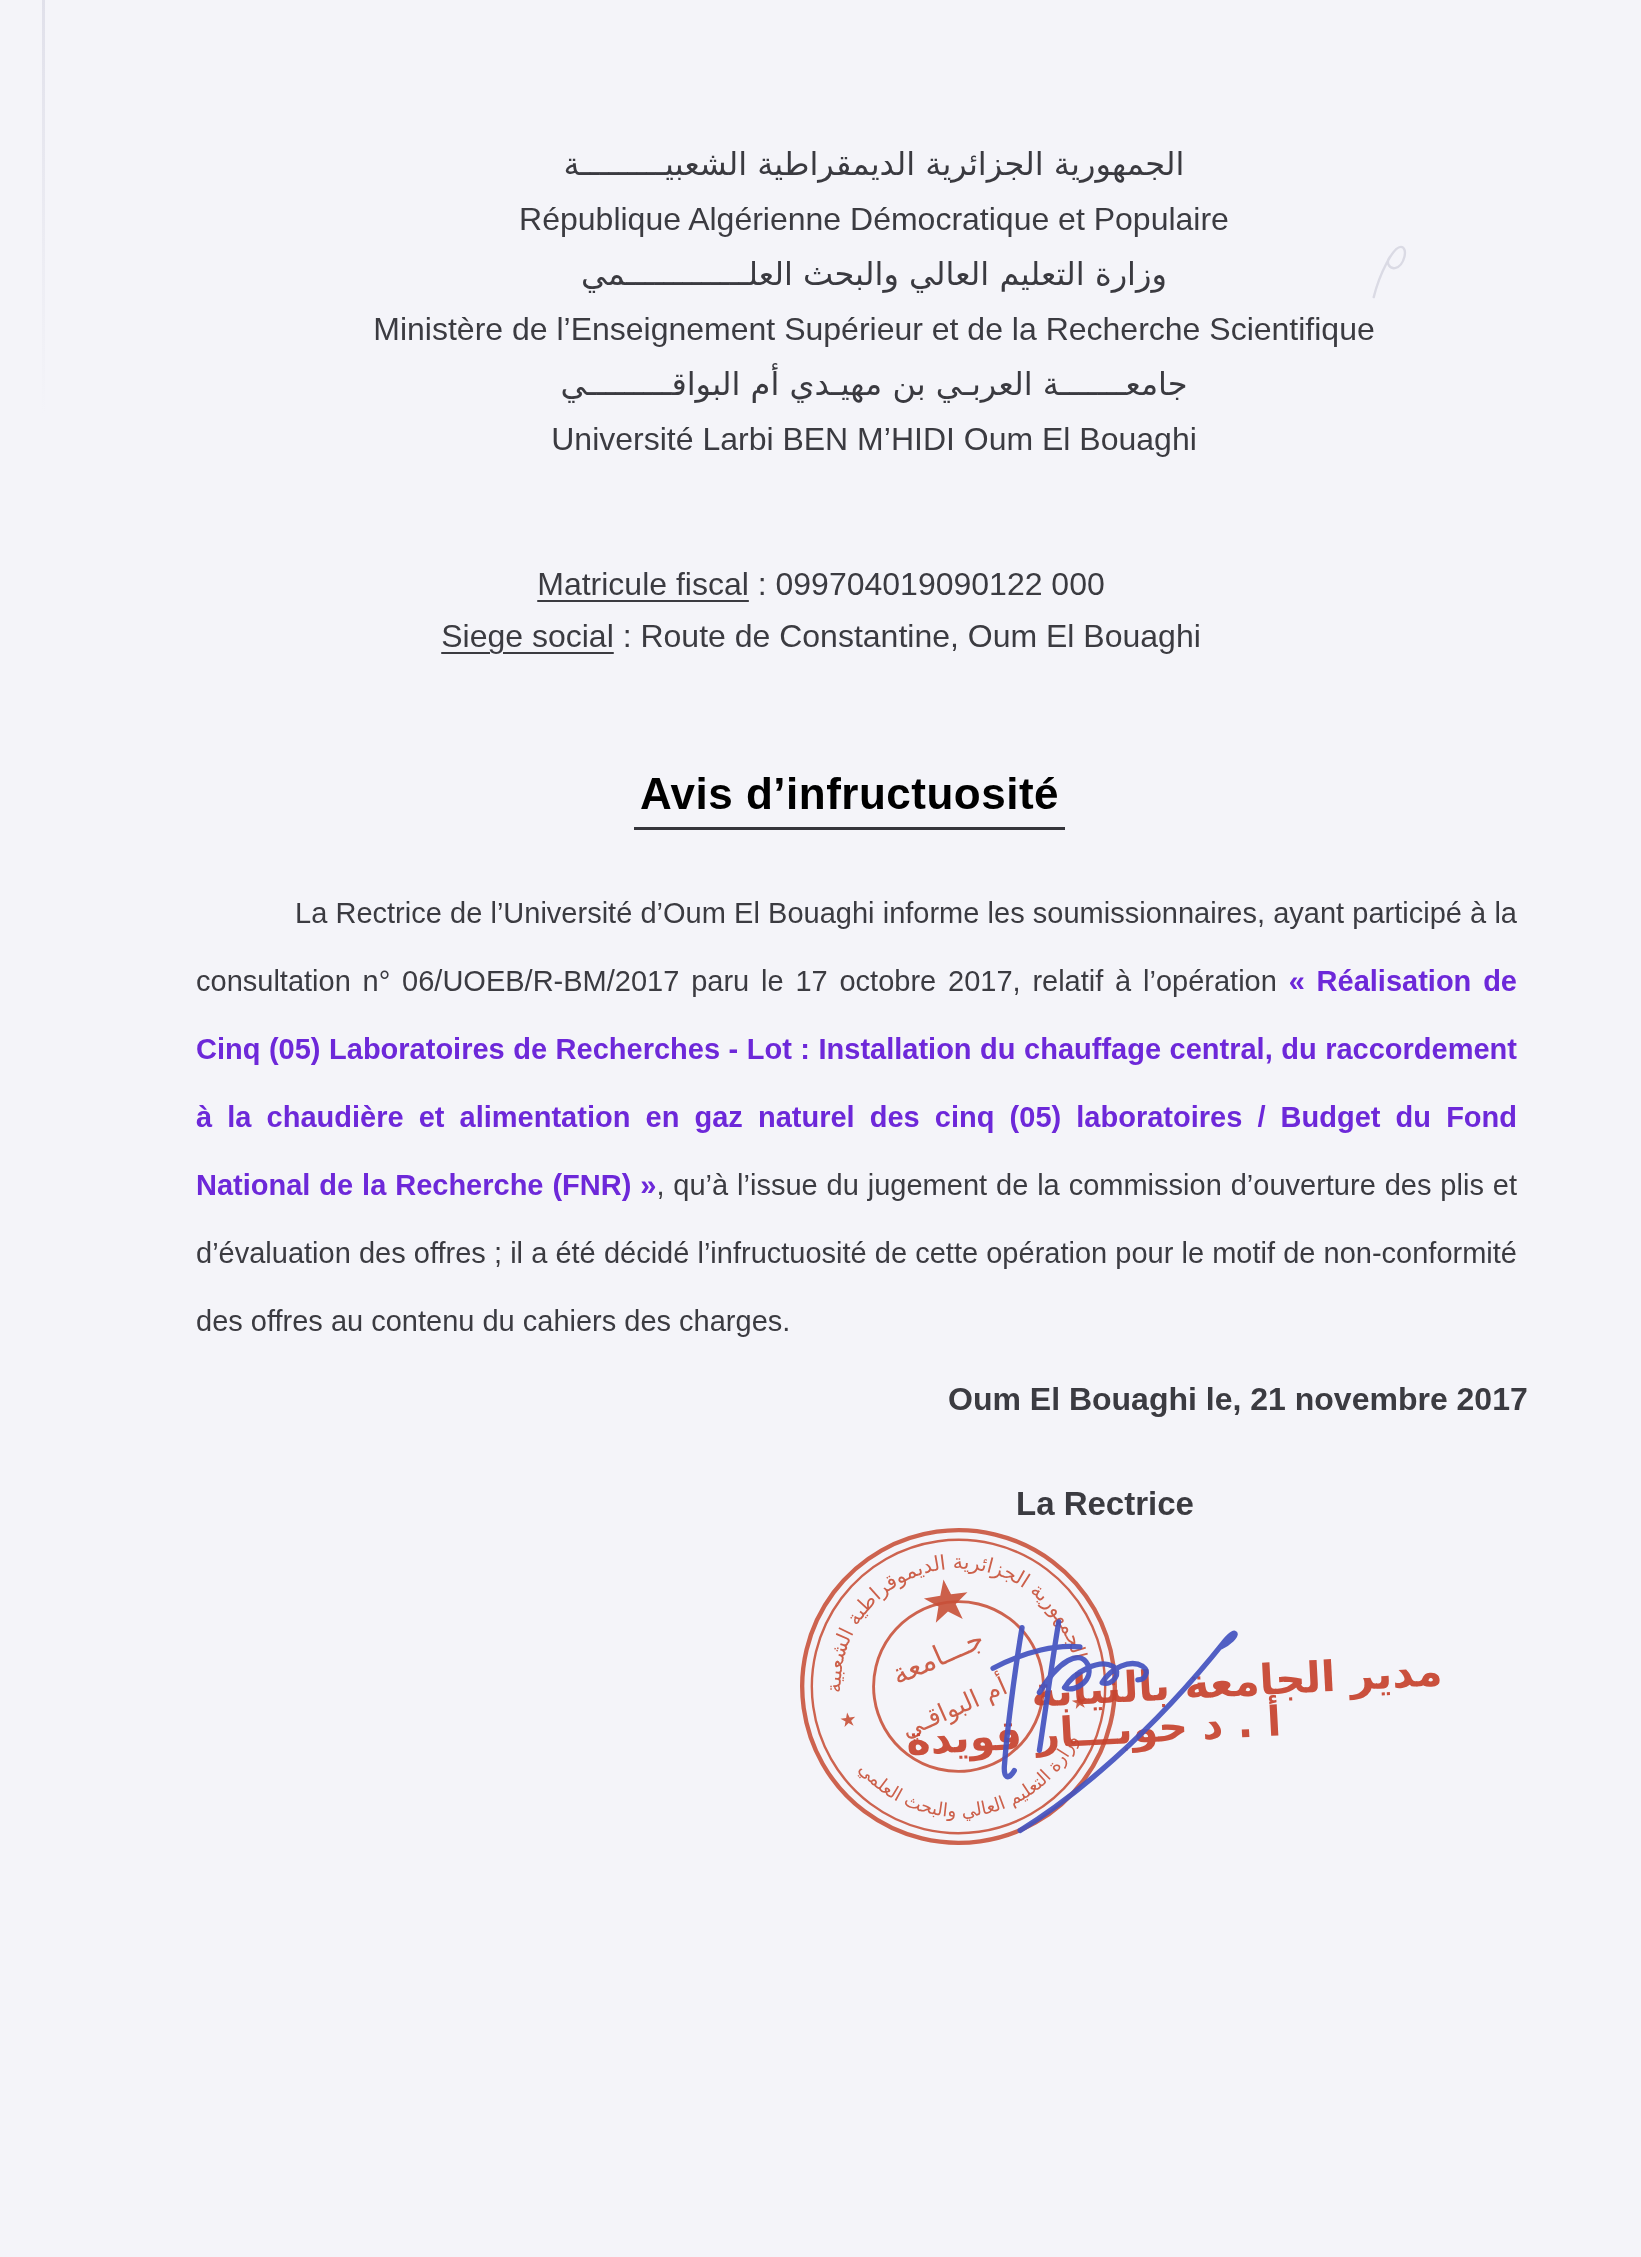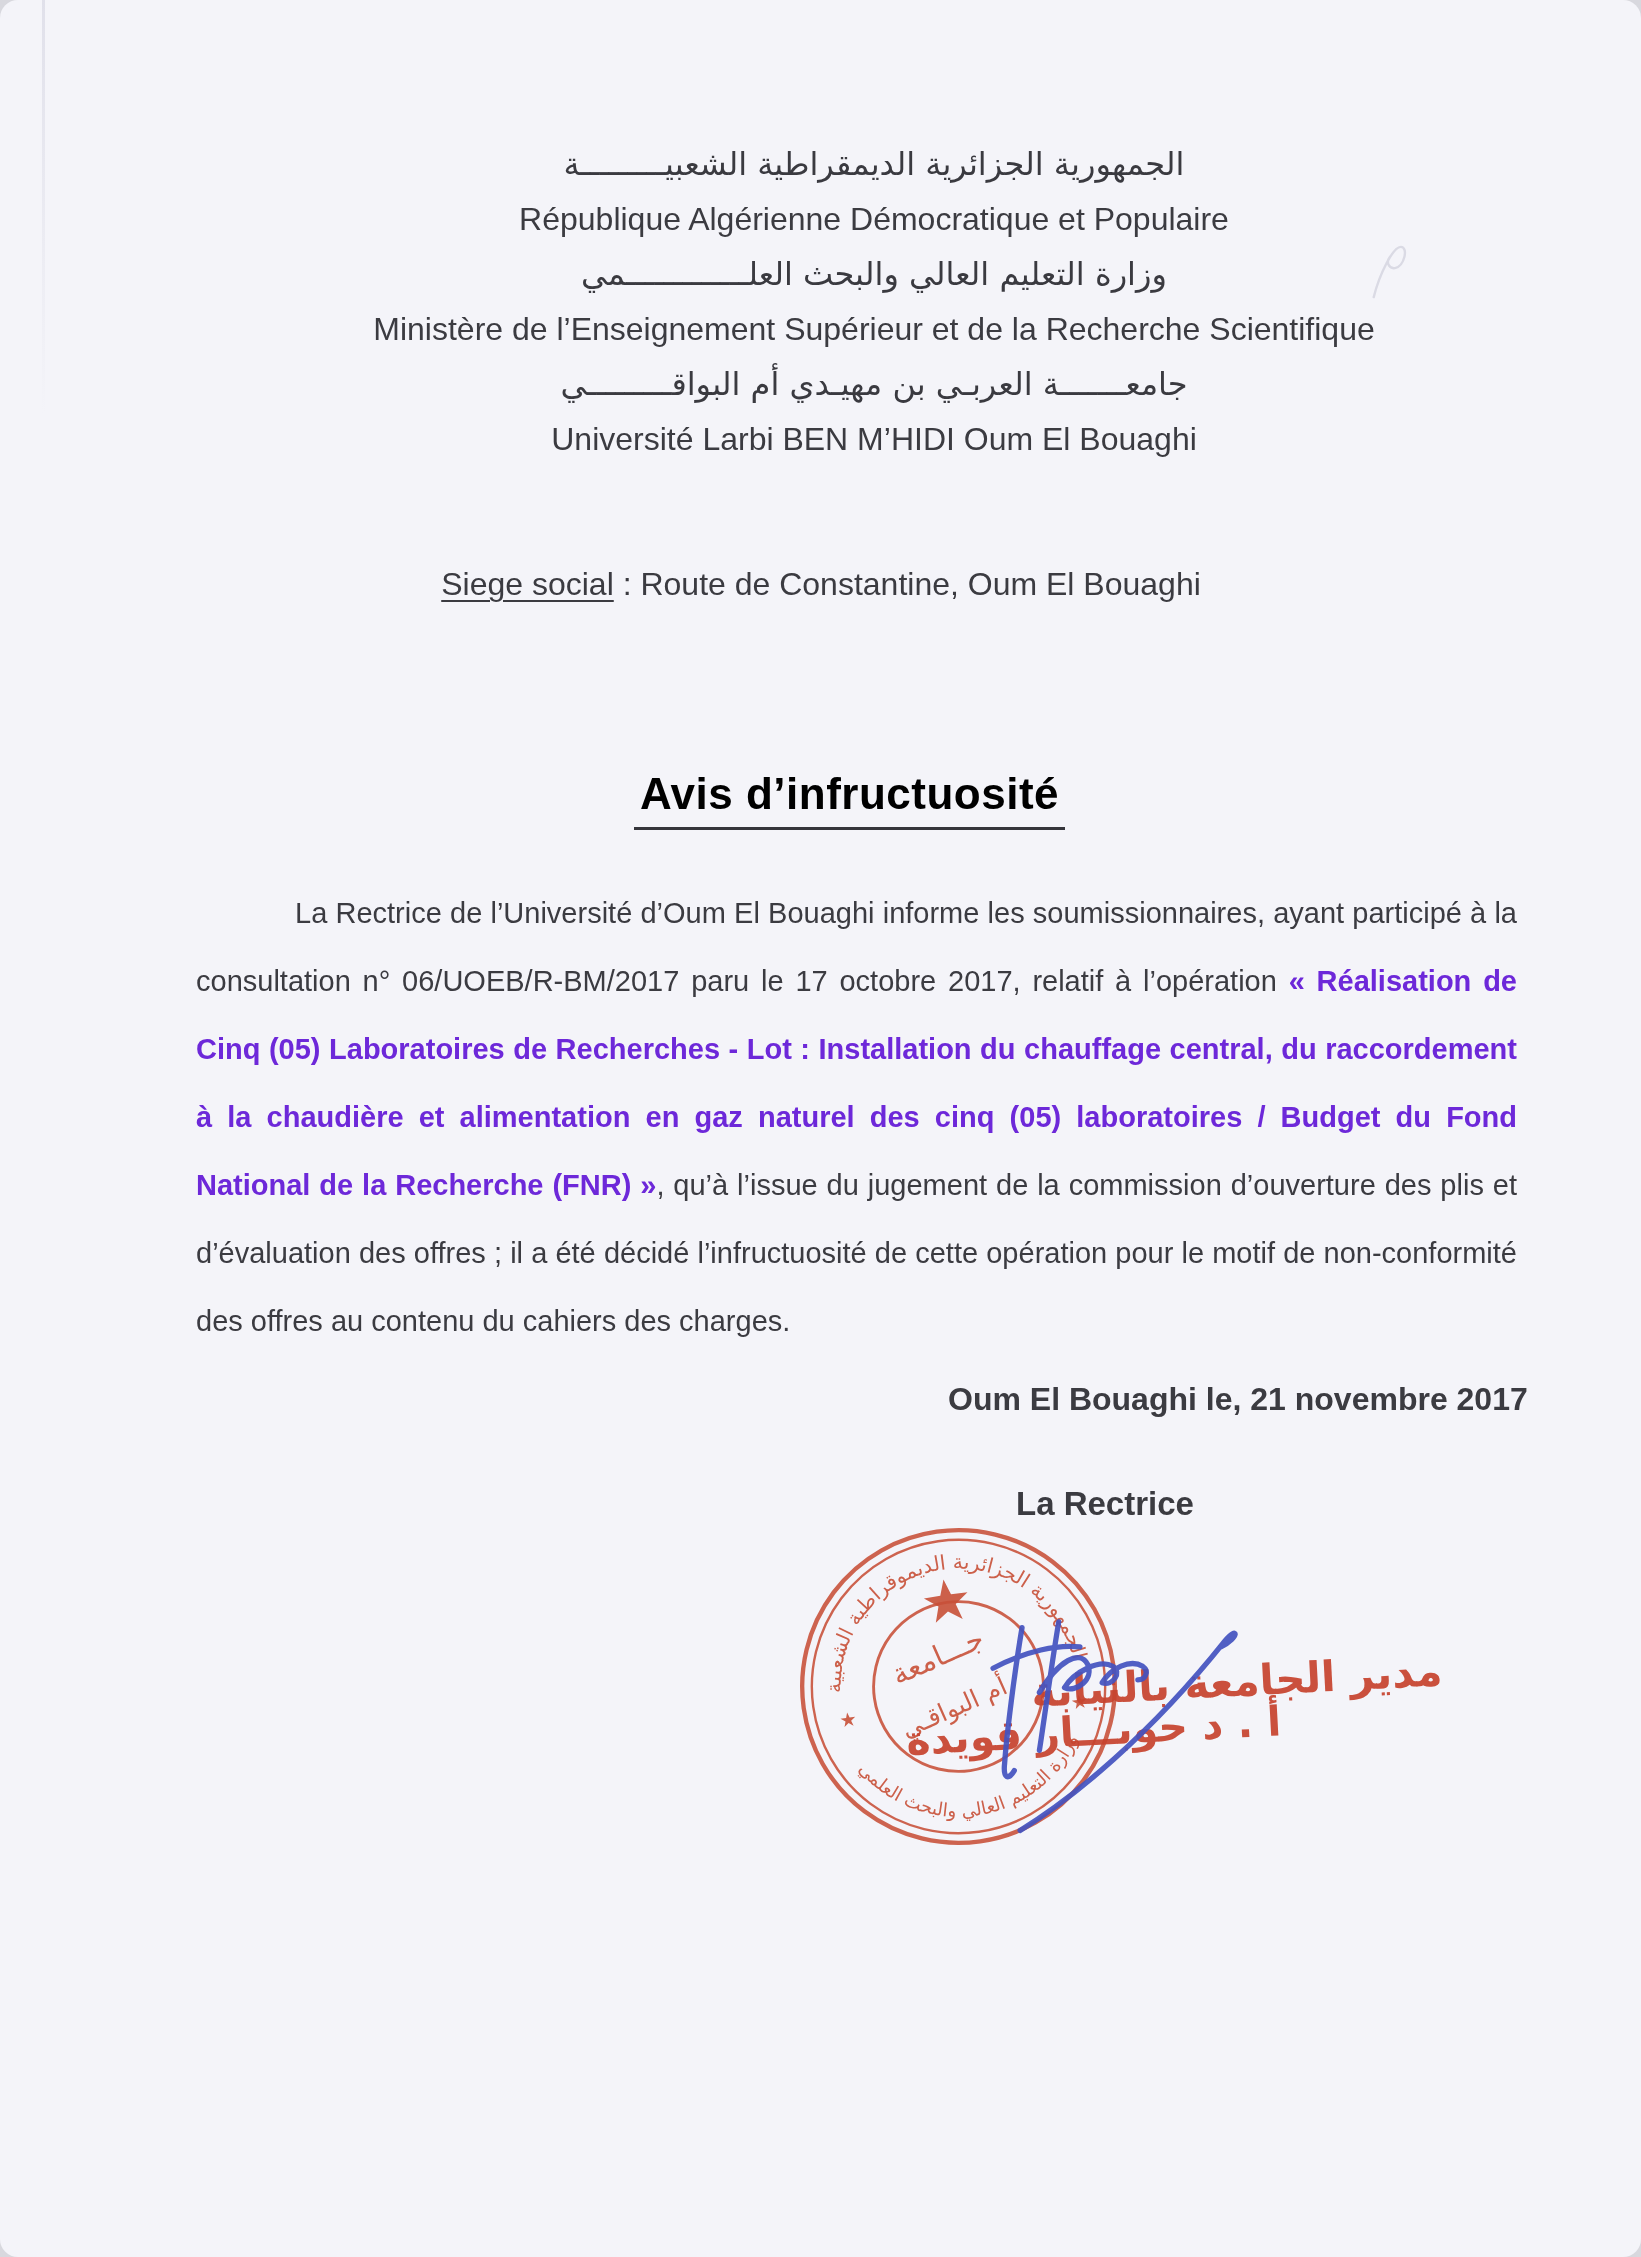--- a/index.html
+++ b/index.html
@@ -4,21 +4,20 @@
 <style>
   html,body{margin:0;padding:0;background:#d8d8de;}
   .page{
     position:relative;
     width:1641px;height:2257px;
     margin:0 auto;
     background:#f4f4f9;
     font-family:"Liberation Sans", sans-serif;
     color:#3b3b41;
     overflow:hidden;
-    border-radius:18px;
   }
   .fold-line{
     position:absolute;left:42px;top:0;width:2.9px;height:415px;
     background:linear-gradient(180deg, rgba(208,208,222,.55), rgba(208,208,222,0));
   }
   
   .header{
     position:absolute;left:198px;top:137px;width:1352px;
     text-align:center;line-height:55px;
   }
@@ -77,20 +76,21 @@
   <div class="header">
     <div class="ar">الجمهورية  الجزائرية  الديمقراطية  الشعبيـــــــــة</div>
     <div class="fr">République Algérienne Démocratique et Populaire</div>
     <div class="ar">وزارة التعليم العالي والبحث العلـــــــــــــمي</div>
     <div class="fr">Ministère de l’Enseignement Supérieur et de la Recherche Scientifique</div>
     <div class="ar">جامعـــــــة العربـي بن مهيـدي أم البواقـــــــــي</div>
     <div class="fr">Université Larbi BEN M’HIDI Oum El Bouaghi</div>
   </div>
 
   <div class="fiscal">
+    <div><span class="lbl">Matricule fiscal</span><span> : 099704019090122 000</span></div>
     <div><span class="lbl">Siege social</span><span> : Route de Constantine, Oum El Bouaghi</span></div>
   </div>
 
   <div class="doc-title">
     <span>Avis d’infructuosité</span>
   </div>
 
   <p class="body-par"><span>La Rectrice de l’Université d’Oum El Bouaghi informe les soumissionnaires, ayant participé à la consultation n° 06/UOEB/R-BM/2017 paru le 17 octobre 2017, relatif à l’opération </span><b>« Réalisation de Cinq (05) Laboratoires de Recherches - Lot : Installation du chauffage central, du raccordement à la chaudière et alimentation en gaz naturel des cinq (05) laboratoires / Budget du Fond National de la Recherche (FNR) »</b><span>, qu’à l’issue du jugement de la commission d’ouverture des plis et d’évaluation des offres ; il a été décidé l’infructuosité de cette opération pour le motif de non-conformité des offres au contenu du cahiers des charges.</span></p>
 
   <div class="date-line">Oum El Bouaghi le, 21 novembre 2017</div>

